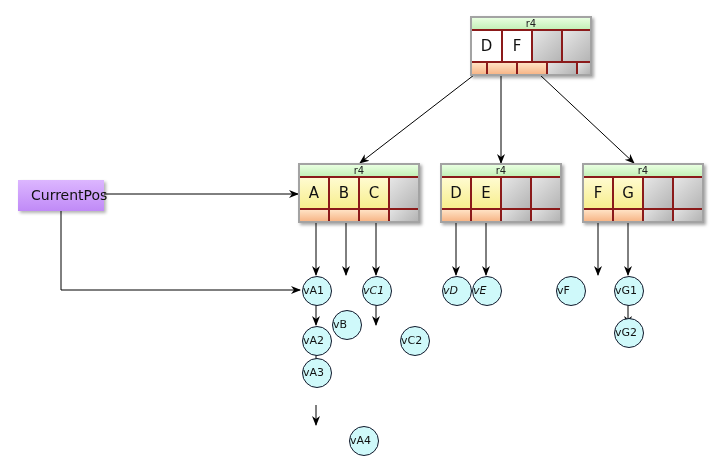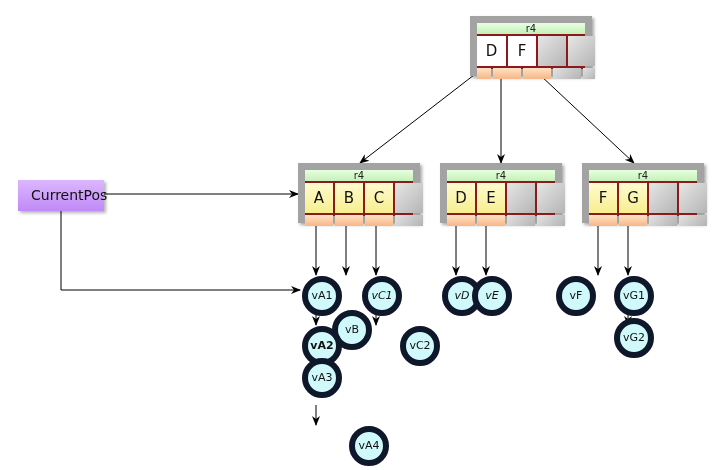--- a/index.html
+++ b/index.html
@@ -1,26 +1,26 @@
 <!DOCTYPE html>
 <html><head>
 <meta charset="utf-8">
 <style>
   html, body { margin:0; padding:0; background:#ffffff; }
   body { width:718px; height:470px; position:relative; overflow:hidden; font-family:"DejaVu Sans", sans-serif; }
   svg { position:absolute; left:0; top:0; }
-  .node { position:absolute; box-sizing:border-box; border:7px solid #a3a3a3; background:#8b1a1a; box-shadow:2px 2px 3px rgba(0,0,0,0.35); }
+  .node { position:absolute; box-sizing:border-box; border:2px solid #a3a3a3; background:#8b1a1a; box-shadow:2px 2px 3px rgba(0,0,0,0.35); }
   .hdr { position:absolute; left:0; right:0; top:0; height:11px; background:linear-gradient(#e8ffe0,#c4f0b8); color:#222; font-size:10px; line-height:11px; text-align:center; }
   .cell { position:absolute; box-sizing:border-box; font-size:15px; text-align:center; color:#111; }
   .k-white { background:#ffffff; }
   .k-yellow { background:linear-gradient(#fffbd0,#f7ee8e); }
   .k-gray { background:linear-gradient(135deg,#e6e6e6,#b5b5b5); }
   .p-orange { background:linear-gradient(#ffe2c4,#f7b688); }
   .p-gray { background:linear-gradient(135deg,#e3e3e3,#b3b3b3); }
-  .circle { position:absolute; width:28px; height:28px; margin-left:-14px; margin-top:-14px; border:6px solid #0f172a; border-radius:50%; background:#cff9fa; font-size:11px; line-height:28px; text-align:center; color:#111; box-sizing:content-box; }
+  .circle { position:absolute; width:28px; height:28px; margin-left:-14px; margin-top:-14px; border:1px solid #0f172a; border-radius:50%; background:#cff9fa; font-size:11px; line-height:28px; text-align:left; color:#111; box-sizing:content-box; }
   .cursor { position:absolute; left:18px; top:180px; width:86px; height:31px; background:linear-gradient(#dcb6ff,#c08af7); box-shadow:2px 2px 3px rgba(0,0,0,0.3); font-size:14px; line-height:31px; color:#111; text-align:right; padding-left:13px; box-sizing:border-box; }
 </style>
 </head>
 <body>
 
 <svg width="718" height="470">
   <defs>
     <marker id="arr" markerWidth="10" markerHeight="10" refX="9" refY="5" orient="auto" markerUnits="userSpaceOnUse">
       <path d="M0,1 L10,5 L0,9 L3,5 Z" fill="#000"></path>
     </marker>
@@ -96,21 +96,21 @@
   <div class="cell k-gray" style="left:90px; top:13px; width:28px; height:30px;"></div>
   <div class="cell p-orange" style="left:0; top:45px; width:28px; height:11px;"></div>
   <div class="cell p-orange" style="left:30px; top:45px; width:28px; height:11px;"></div>
   <div class="cell p-gray" style="left:60px; top:45px; width:28px; height:11px;"></div>
   <div class="cell p-gray" style="left:90px; top:45px; width:28px; height:11px;"></div>
 </div>
 
 <div class="circle" style="left:316px; top:290px;">vA1</div>
 <div class="circle" style="left:346px; top:290px;margin-top:20px;">vB</div>
 <div class="circle" style="left:376px; top:290px;font-style:italic;">vC1</div>
-<div class="circle" style="left:316px; top:340px;font-weight:bold;">vA2</div>
+<div class="circle" style="left:316px; top:340px;">vA2</div>
 <div class="circle" style="left:376px; top:340px;margin-left:24px;">vC2</div>
 <div class="circle" style="left:316px; top:372px;">vA3</div>
 <div class="circle" style="left:316px; top:440px;margin-left:33px;">vA4</div>
 <div class="circle" style="left:456px; top:290px;font-style:italic;">vD</div>
 <div class="circle" style="left:486px; top:290px;font-style:italic;">vE</div>
 <div class="circle" style="left:570px; top:290px;">vF</div>
 <div class="circle" style="left:628px; top:290px;">vG1</div>
 <div class="circle" style="left:628px; top:332px;">vG2</div>
 
 </body></html>

